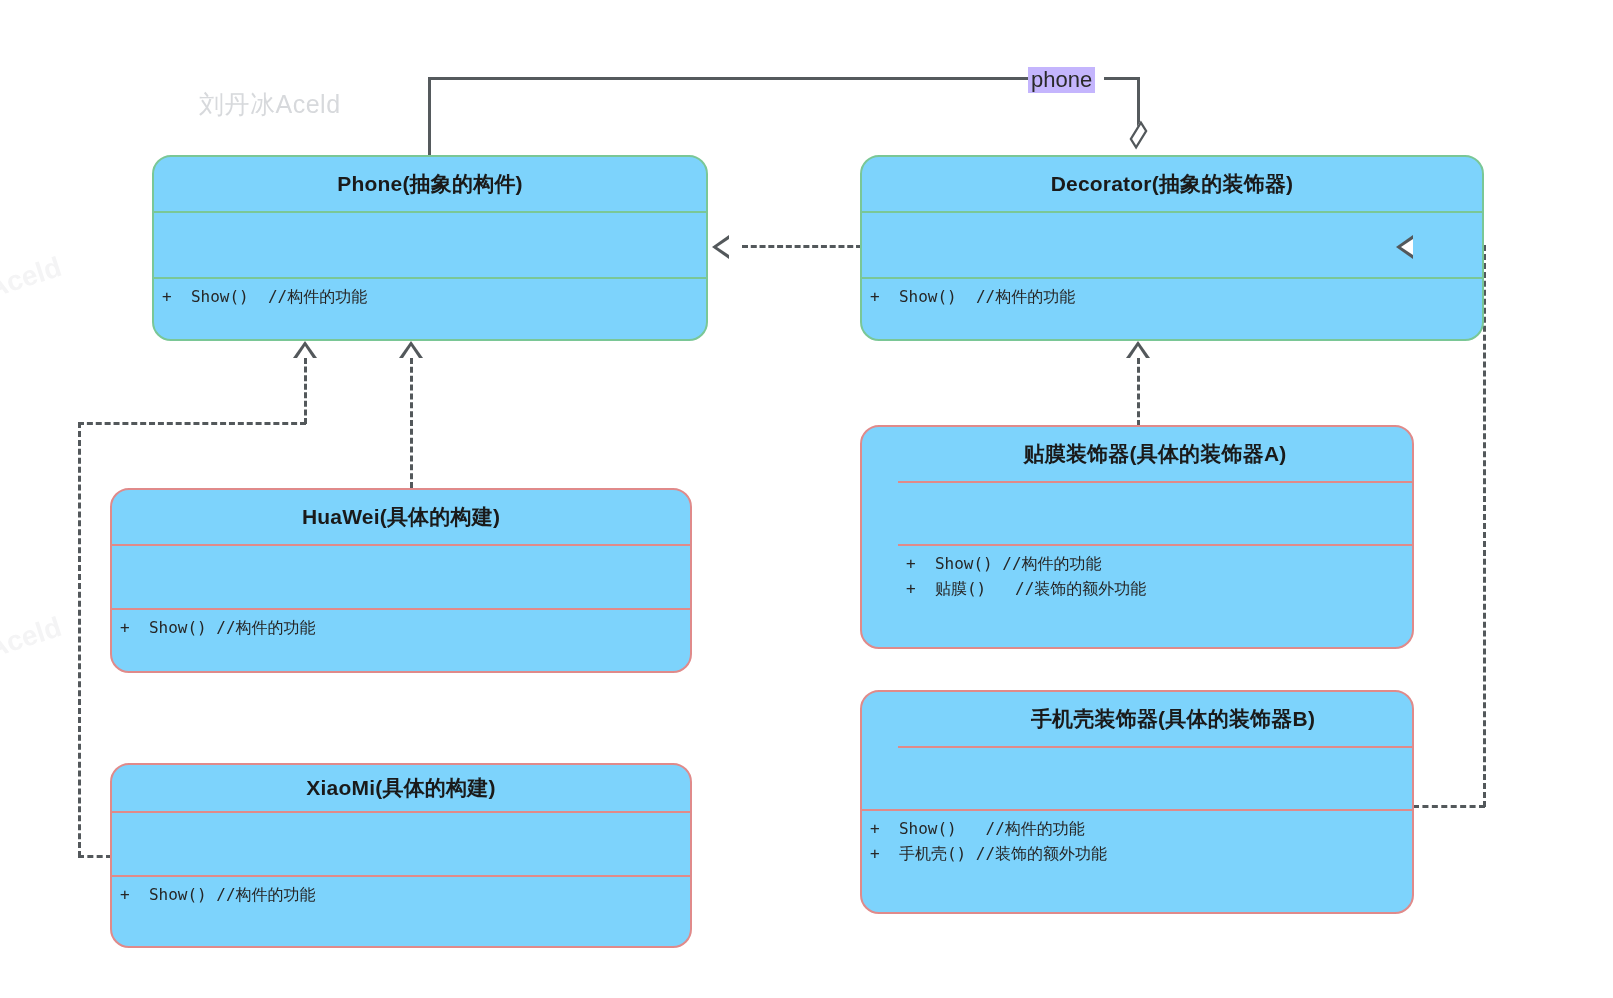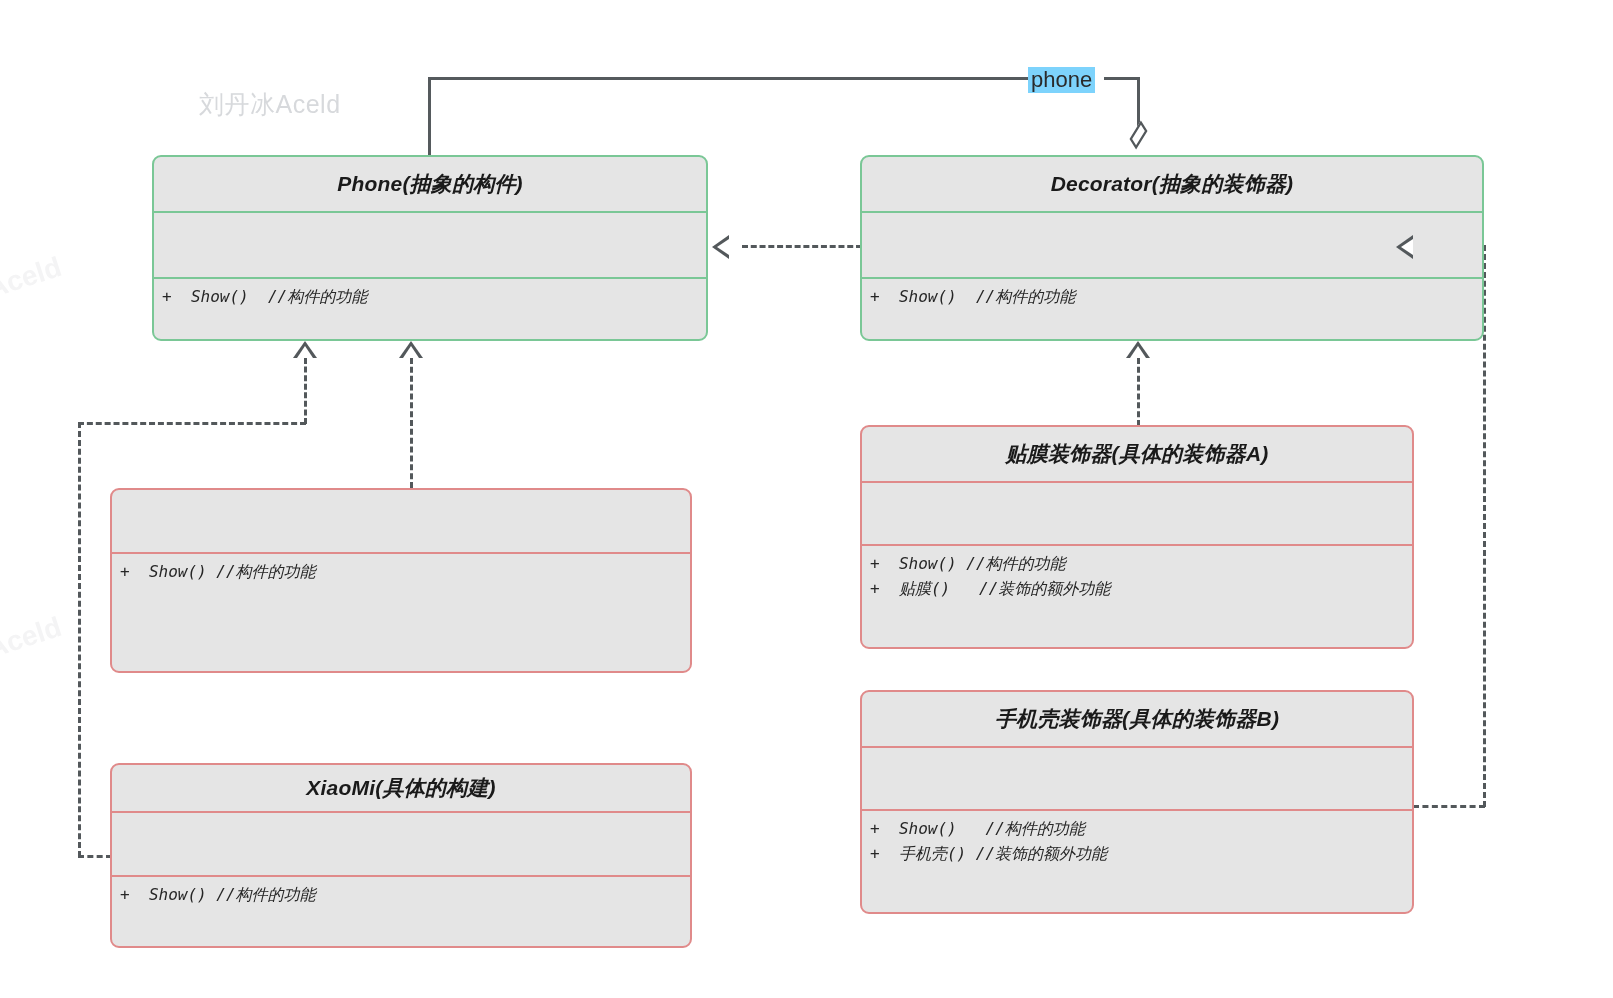--- a/index.html
+++ b/index.html
@@ -14,25 +14,24 @@
     background: #ffffff;
     overflow: hidden;
     font-family: "Liberation Sans", "DejaVu Sans", sans-serif;
   }
 
   
   .uml-box {
     position: absolute;
     box-sizing: border-box;
     border: 2.5px solid #7ac796;
-    border-radius: 9px;
-    background: #e5e5e5;
+    border-radius: 19px;
+    background: #7dd3fc;
     overflow: hidden;
     z-index: 5;
-    font-style: italic;
   }
   .uml-box.red { border-color: #e08a8a; }
 
   .uml-title {
     box-sizing: border-box;
     width: 100%;
     text-align: center;
     font-weight: bold;
     font-size: 21px;
     color: #1a1a1a;
@@ -135,21 +134,21 @@
     box-sizing: border-box;
     transform: scaleX(0.62) rotate(45deg);
     transform-origin: center;
   }
 
   
   .edge-label {
     position: absolute;
     font-size: 22px;
     color: #2a2a2a;
-    background: #7dd3fc;
+    background: #c4b5fd;
     padding: 0 3px;
     z-index: 4;
     white-space: nowrap;
   }
   .watermark-main {
     position: absolute;
     font-size: 25px;
     font-weight: normal;
     color: #d7d9dc;
     z-index: 1;
@@ -214,45 +213,46 @@
 
   <div class="uml-box" style="left:860px; top:155px; width:624px; height:186px;">
     <div class="uml-title" style="height:56px;">Decorator(抽象的装饰器)</div>
     <div class="uml-attrs" style="height:66px;"></div>
     <div class="uml-ops" style="height:58px;">
       <div class="op-line">+  Show()  //构件的功能</div>
     </div>
   </div>
 
   <div class="uml-box red" style="left:110px; top:488px; width:582px; height:185px;">
+    <div class="uml-title" style="height:56px;">HuaWei(具体的构建)</div>
     <div class="uml-attrs" style="height:64px;"></div>
     <div class="uml-ops" style="height:59px;">
       <div class="op-line">+  Show() //构件的功能</div>
     </div>
   </div>
 
   <div class="uml-box red" style="left:110px; top:763px; width:582px; height:185px;">
     <div class="uml-title" style="height:48px;">XiaoMi(具体的构建)</div>
     <div class="uml-attrs" style="height:64px;"></div>
     <div class="uml-ops" style="height:59px;">
       <div class="op-line">+  Show() //构件的功能</div>
     </div>
   </div>
 
-  <div class="uml-box red" style="left:860px; top:425px; width:554px; height:224px;">
+  <div class="uml-box red" style="left:860px; top:425px; width:554px; height:224px;padding-left:36px;">
     <div class="uml-title" style="height:56px;">贴膜装饰器(具体的装饰器A)</div>
     <div class="uml-attrs" style="height:63px;"></div>
     <div class="uml-ops" style="height:100px;">
       <div class="op-line">+  Show() //构件的功能</div>
       <div class="op-line">+  贴膜()   //装饰的额外功能</div>
     </div>
   </div>
 
   <div class="uml-box red" style="left:860px; top:690px; width:554px; height:224px;">
-    <div class="uml-title" style="height:56px;">手机壳装饰器(具体的装饰器B)</div>
+    <div class="uml-title" style="height:56px;margin-left:36px;">手机壳装饰器(具体的装饰器B)</div>
     <div class="uml-attrs" style="height:63px;"></div>
     <div class="uml-ops" style="height:100px;">
       <div class="op-line">+  Show()   //构件的功能</div>
       <div class="op-line">+  手机壳() //装饰的额外功能</div>
     </div>
   </div>
 
 </div>
 
 </body></html>

